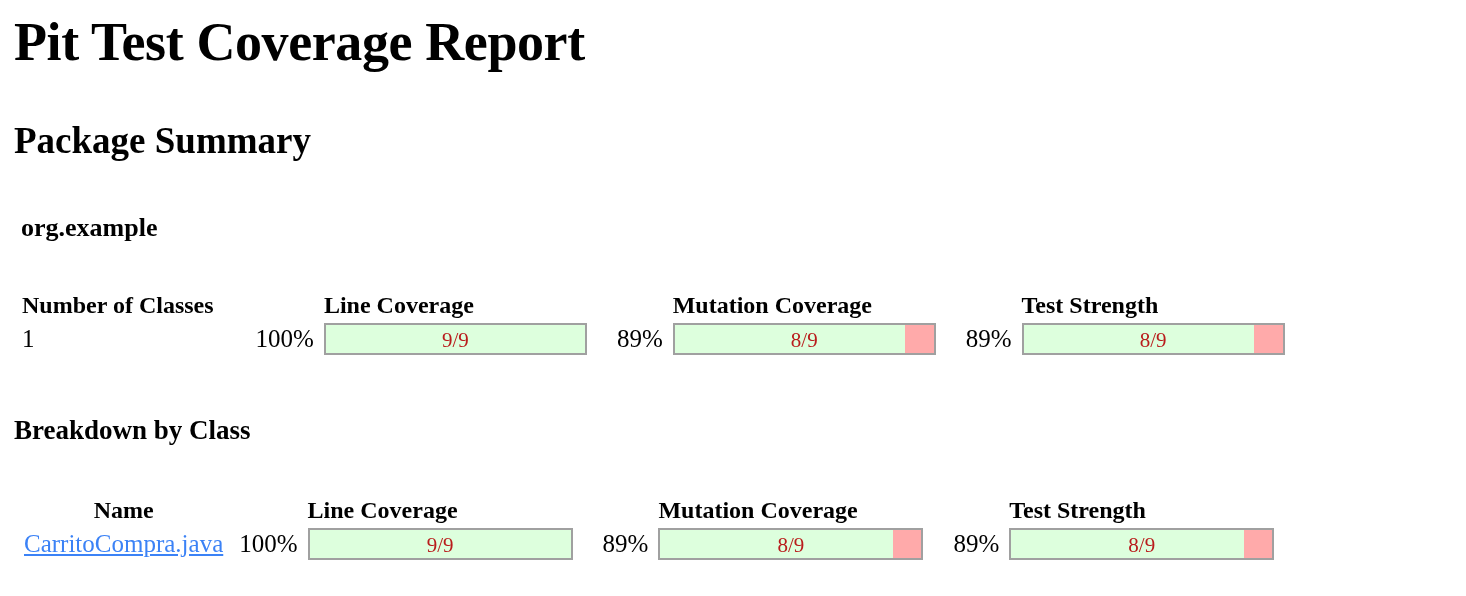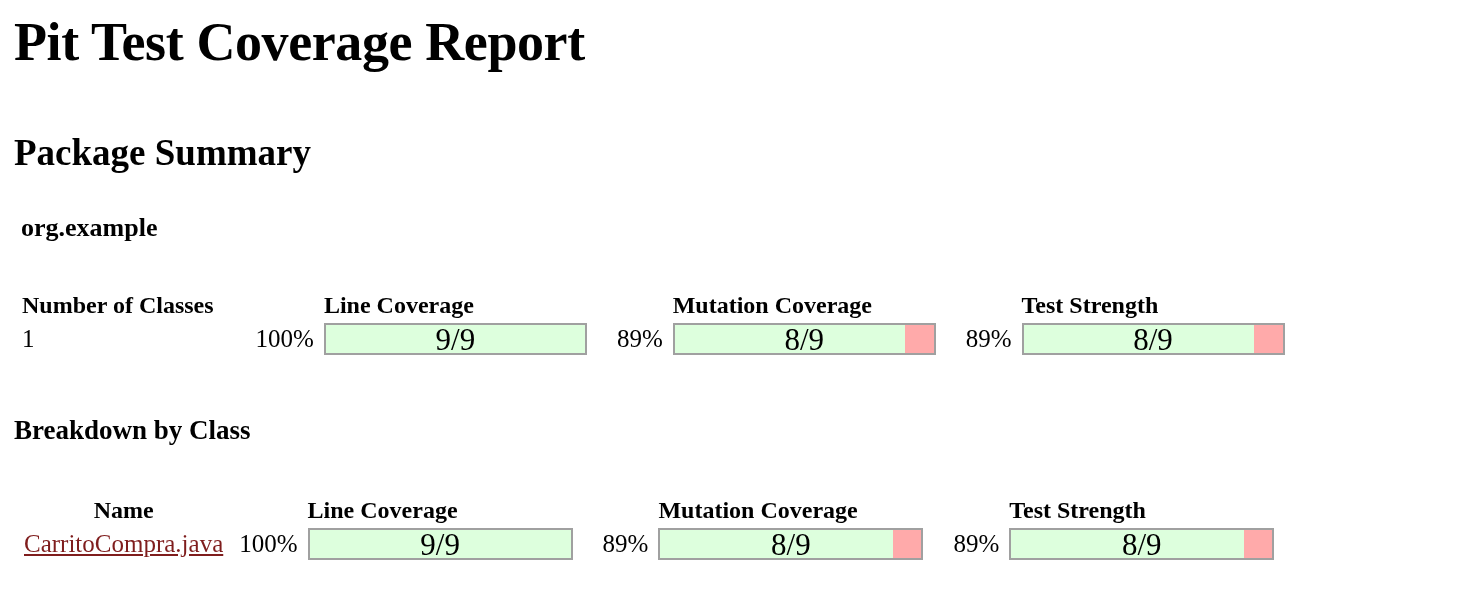--- a/index.html
+++ b/index.html
@@ -28,21 +28,20 @@
     white-space: nowrap;
   }
   .h2-title {
     position: absolute;
     left: 14px;
     top: 122px;
     font-size: 37px;
     font-weight: bold;
     line-height: 1.05;
     white-space: nowrap;
-    margin-top: 12px;
   }
   .h3-title {
     position: absolute;
     left: 21px;
     top: 214px;
     font-size: 26px;
     font-weight: bold;
     line-height: 1.05;
     white-space: nowrap;
   }
@@ -111,23 +110,23 @@
     position: absolute;
     left: 0;
     top: 0;
     bottom: 0;
     background: #ddffdd;
   }
   .covbar .legend {
     position: relative;
     display: block;
     text-align: center;
-    font-size: 31px;
+    font-size: 21px;
     line-height: 30px;
-    color: #000000;
+    color: #b91c1c;
   }
 
   
   .bar-w-summary { width: 263px; }
   .bar-w-class   { width: 265px; }
 
   
   a.class-link {
     color: #0000ee;
     text-decoration: underline;
@@ -190,21 +189,21 @@
       <th class="bar-cell">Line Coverage</th>
       <th></th>
       <th class="bar-cell">Mutation Coverage</th>
       <th></th>
       <th class="bar-cell">Test Strength</th>
     </tr>
   </thead>
   <tbody>
     <tr>
       <td class="col-label" style="text-align:center;">
-        <a class="class-link" href="#" style="color: #7f1d1d;">CarritoCompra.java</a>
+        <a class="class-link" href="#" style="color: #3b82f6;">CarritoCompra.java</a>
       </td>
       <td class="pct">100%</td>
       <td class="bar-cell">
         <div class="covbar bar-w-class" style="background: rgb(255, 170, 170); border-color: rgb(160, 160, 160);">
           <div class="fill" style="width: 100%; background: rgb(221, 255, 221);"></div>
           <span class="legend">9/9</span>
         </div>
       </td>
       <td class="pct">89%</td>
       <td class="bar-cell">

